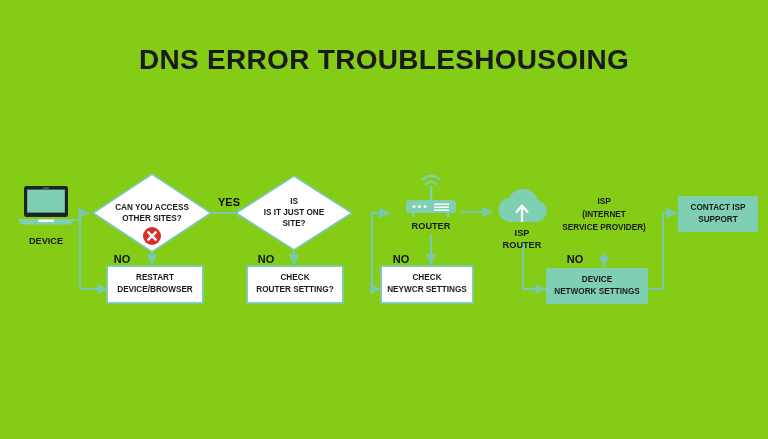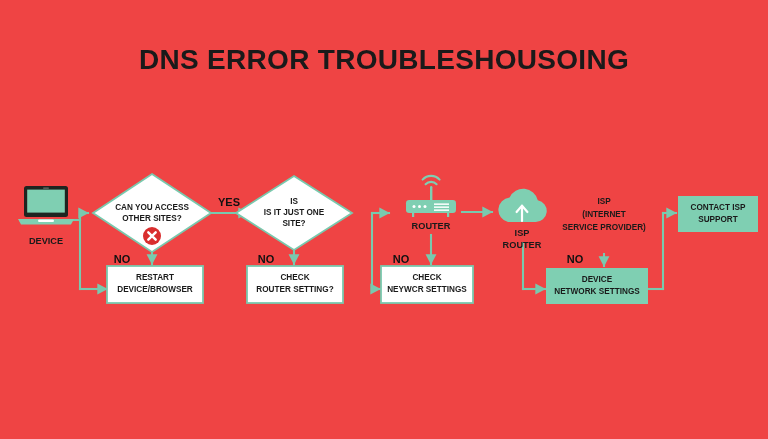--- a/index.html
+++ b/index.html
@@ -10,21 +10,21 @@
   body {
     width: 768px;
     height: 439px;
     overflow: hidden;
     font-family: "Liberation Sans", sans-serif;
   }
   #stage {
     position: relative;
     width: 768px;
     height: 439px;
-    background: #ef4444;
+    background: #84cc16;
   }
   #title {
     position: absolute;
     top: 44px;
     left: 0;
     width: 768px;
     text-align: center;
     font-family: "Liberation Sans", sans-serif;
     font-weight: bold;
     font-size: 28px;

